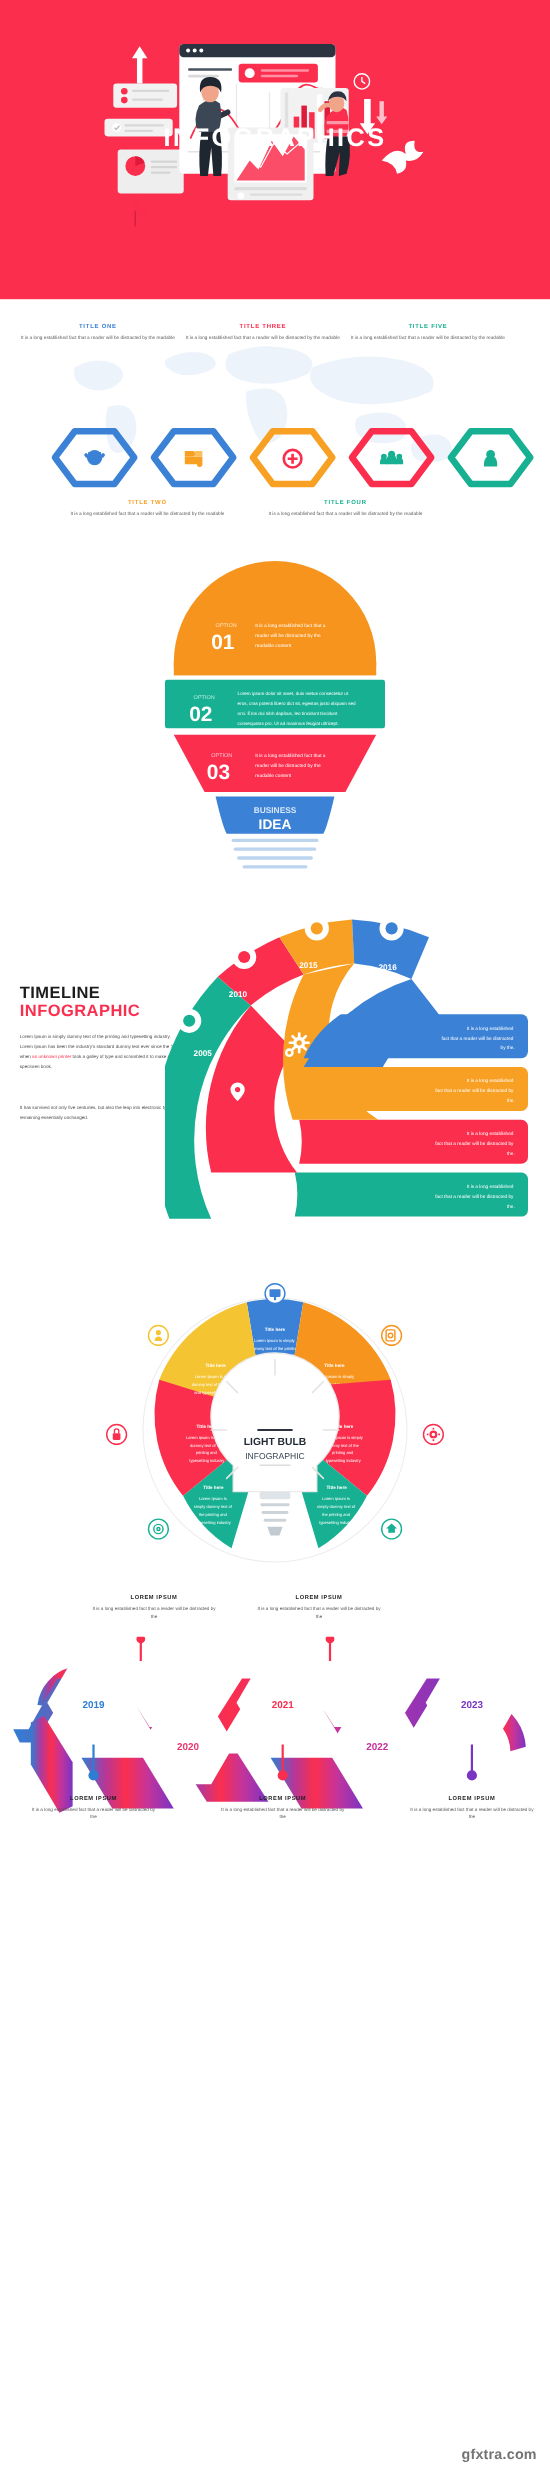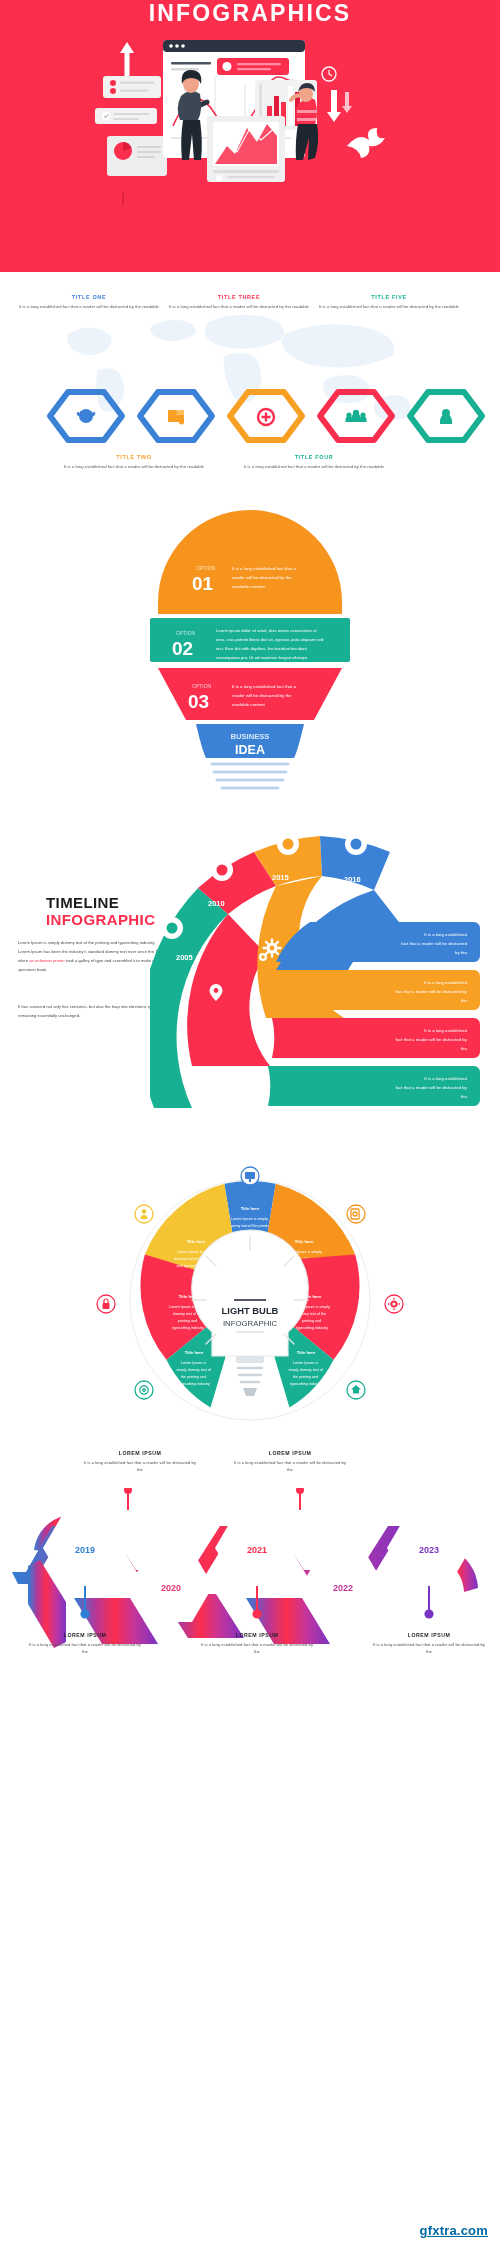--- a/index.html
+++ b/index.html
@@ -9,21 +9,21 @@
     font-family: "Liberation Sans", sans-serif;
     overflow: hidden;
     position: relative;
   }
 
   
   .hero {
     position: relative; width: 500px; height: 272px;
     background: #fb2e4e;
     display: flex; flex-direction: column;
-    align-items: center; justify-content: flex-start;
+    align-items: center; justify-content: center;
     padding-bottom: 22px; overflow: hidden;
   }
   .hero-illo { position: absolute; top: 18px; left: 50%; transform: translateX(-50%); }
   .hero-title {
     position: relative; z-index: 3;
     color: #fff; font-size: 23px; font-weight: bold;
     letter-spacing: 2.2px;
   }
 
   
@@ -41,40 +41,40 @@
   .hex-col { width: 150px; text-align: center; }
   .hex-title { font-size: 5.4px; font-weight: bold; letter-spacing: .7px; }
   .hex-body { font-size: 4.3px; color: #5a5a5a; line-height: 1.65; margin-top: 3px; }
   .hexrow { position: absolute; left: 0; top: 112px; width: 500px; }
 
   
   .bulbsec { height: 300px; }
 
   
   .tlsec { height: 330px; }
-  .tl-head { position: absolute; left: 18px; top: 92px; margin-left: 28px; }
+  .tl-head { position: absolute; left: 18px; top: 92px; }
   .tl-head .l1 { font-size: 15px; font-weight: bold; color: #1c1c1c; letter-spacing: .4px; }
   .tl-head .l2 { font-size: 15px; font-weight: bold; color: #fb2e4e; letter-spacing: .4px; }
   .tl-para { position: absolute; left: 18px; top: 136px; width: 150px;
              font-size: 4.2px; color: #4a4a4a; line-height: 2.15; }
   .tl-para .lnk { color: #fb2e4e; }
   .tl-para2 { position: absolute; left: 18px; top: 200px; width: 156px;
              font-size: 4.2px; color: #4a4a4a; line-height: 2.15; }
 
   
   .cbsec { height: 300px; text-align: center; }
 
   
   .chainsec { height: 280px; }
   .chain-lbl { position: absolute; text-align: center; width: 116px; }
   .chain-lbl .h { font-size: 5.2px; font-weight: bold; color: #1f1f1f; letter-spacing: .55px; }
   .chain-lbl .b { font-size: 4.2px; color: #555; line-height: 1.7; margin-top: 3px; }
 
   .wm { position: absolute; right: 12px; bottom: 12px;
-        font-size: 13px; font-weight: bold; color: #0369a1; letter-spacing: .2px; text-decoration: underline; }
+        font-size: 13px; font-weight: bold; color: #737373; letter-spacing: .2px; }
 </style>
 </head>
 <body>
 
 <div class="hero">
   <svg class="hero-illo" width="330" height="200" viewBox="0 0 330 200">
 
     <rect x="18" y="58" width="58" height="22" rx="3" fill="#f2f2f2"></rect>
     <circle cx="28" cy="65" r="3" fill="#fb2e4e"></circle>
       <rect x="35" y="63.5" width="34" height="2.2" rx="1" fill="#d8d8d8"></rect>

